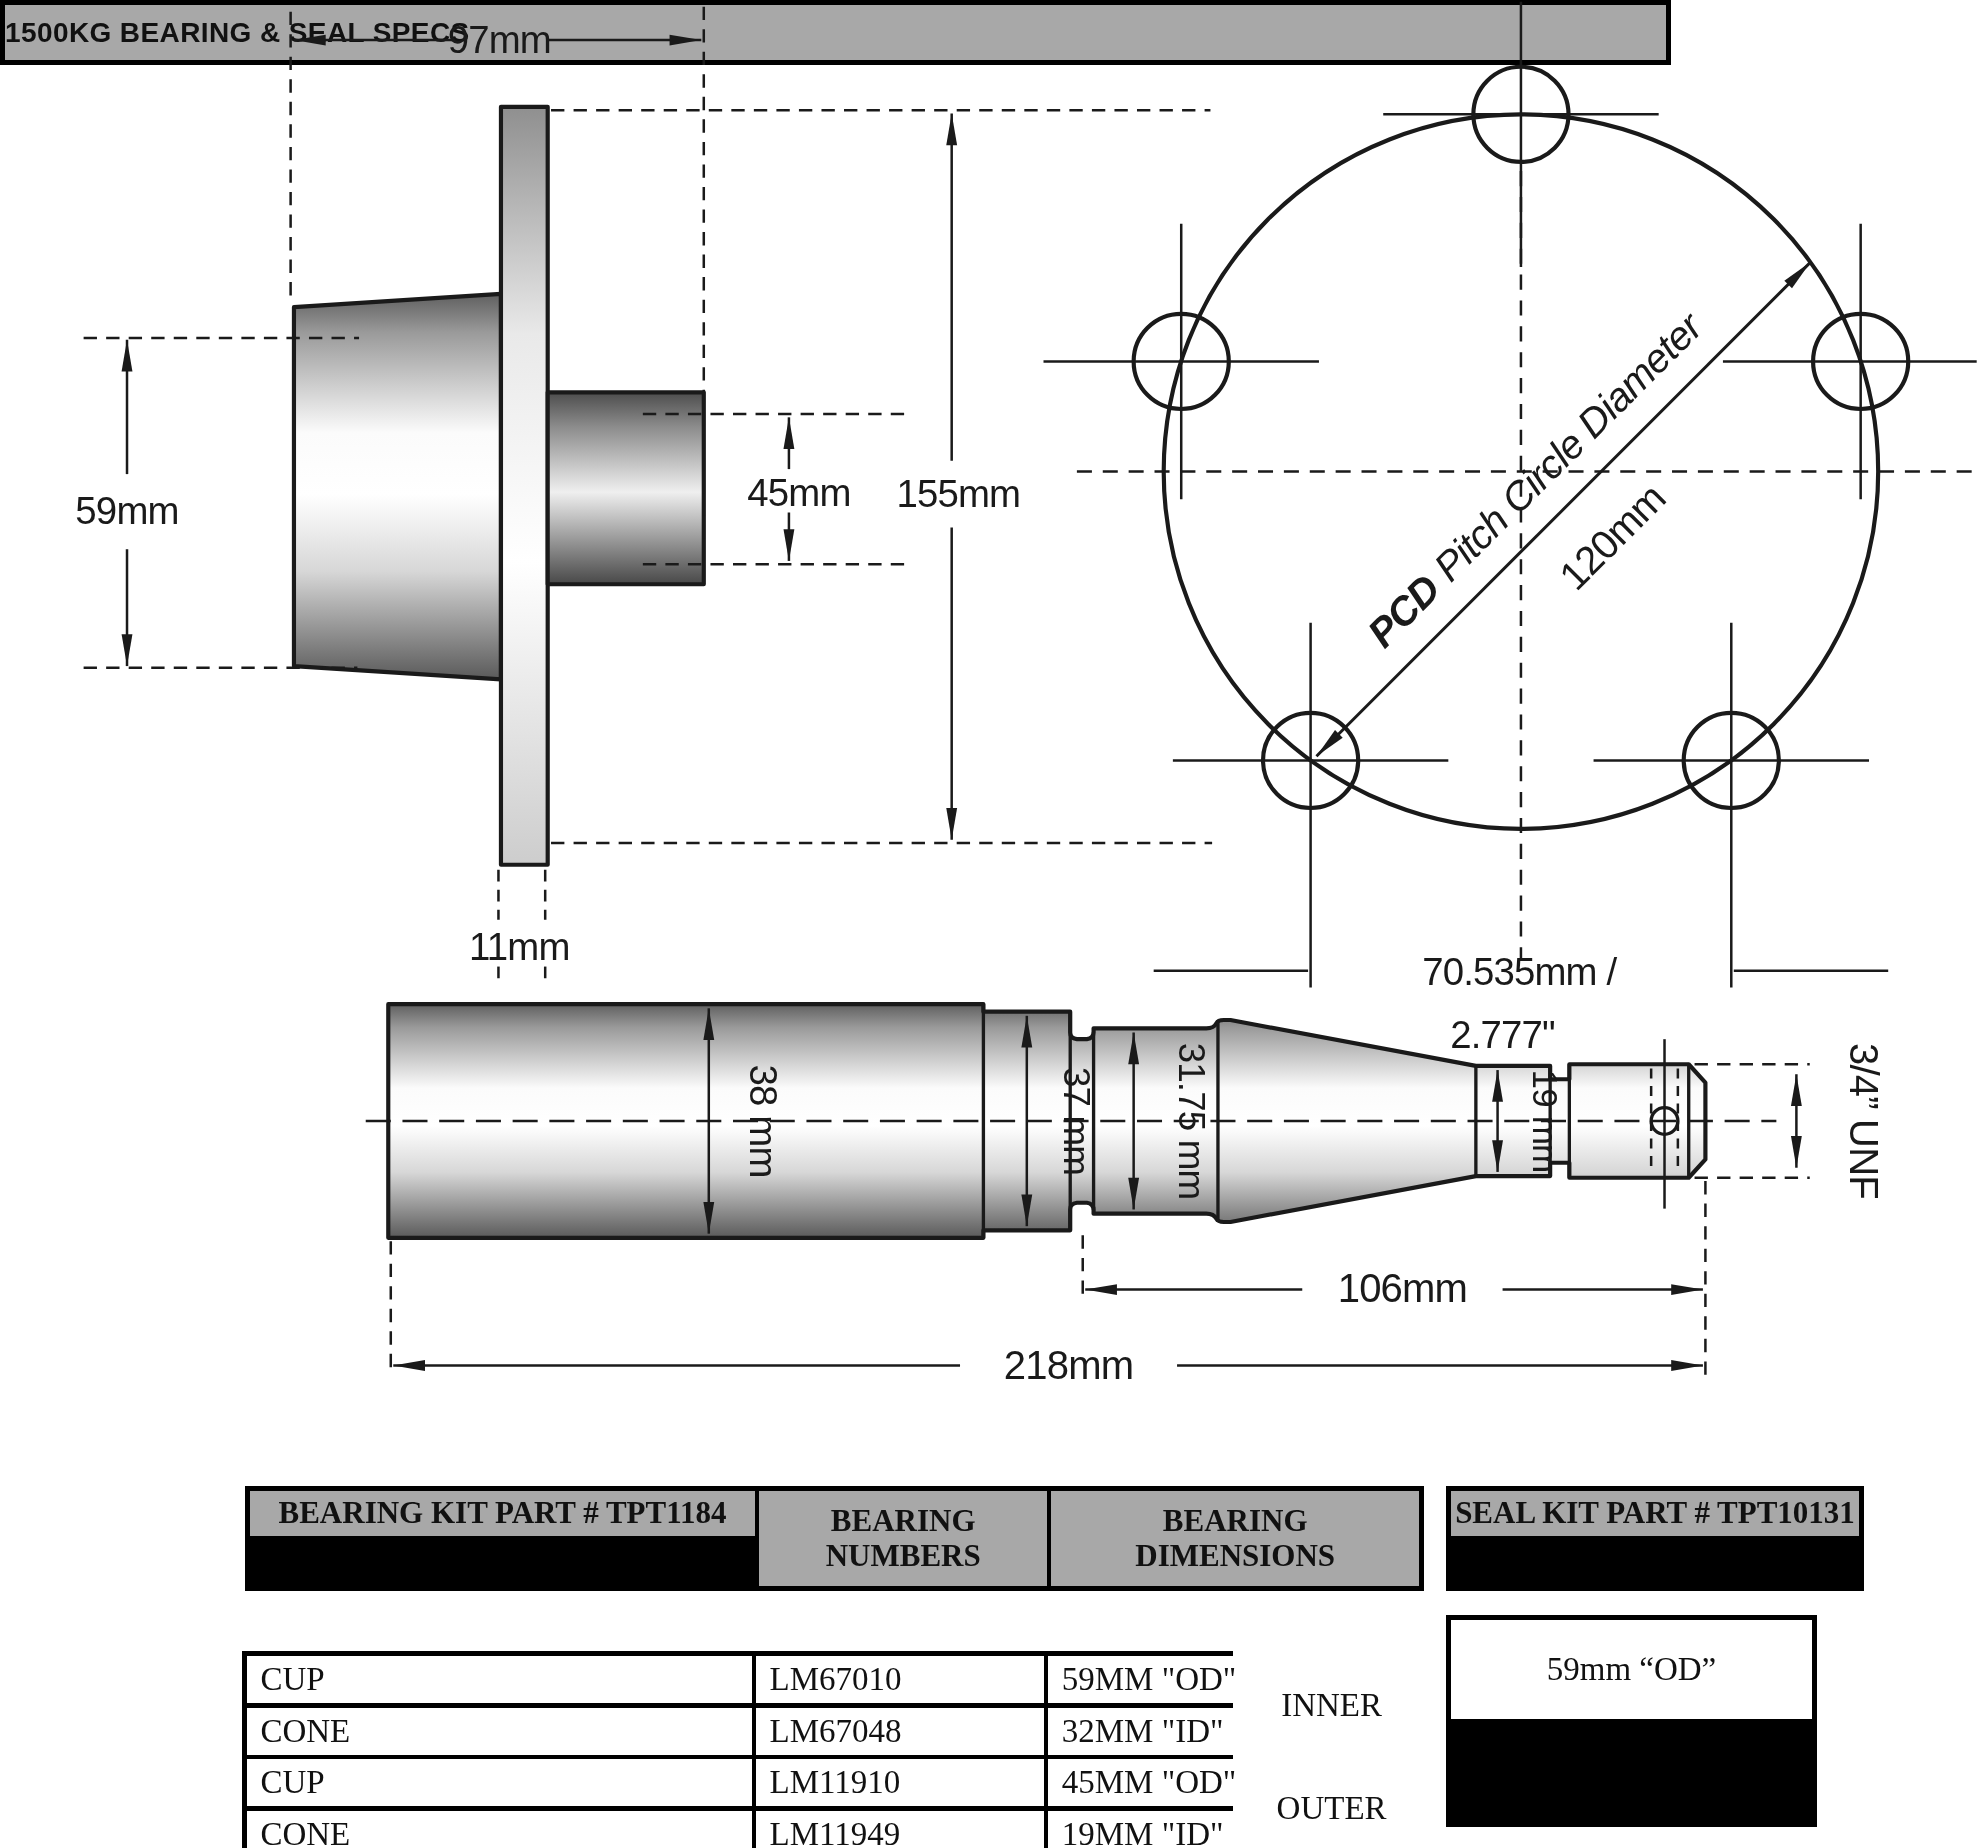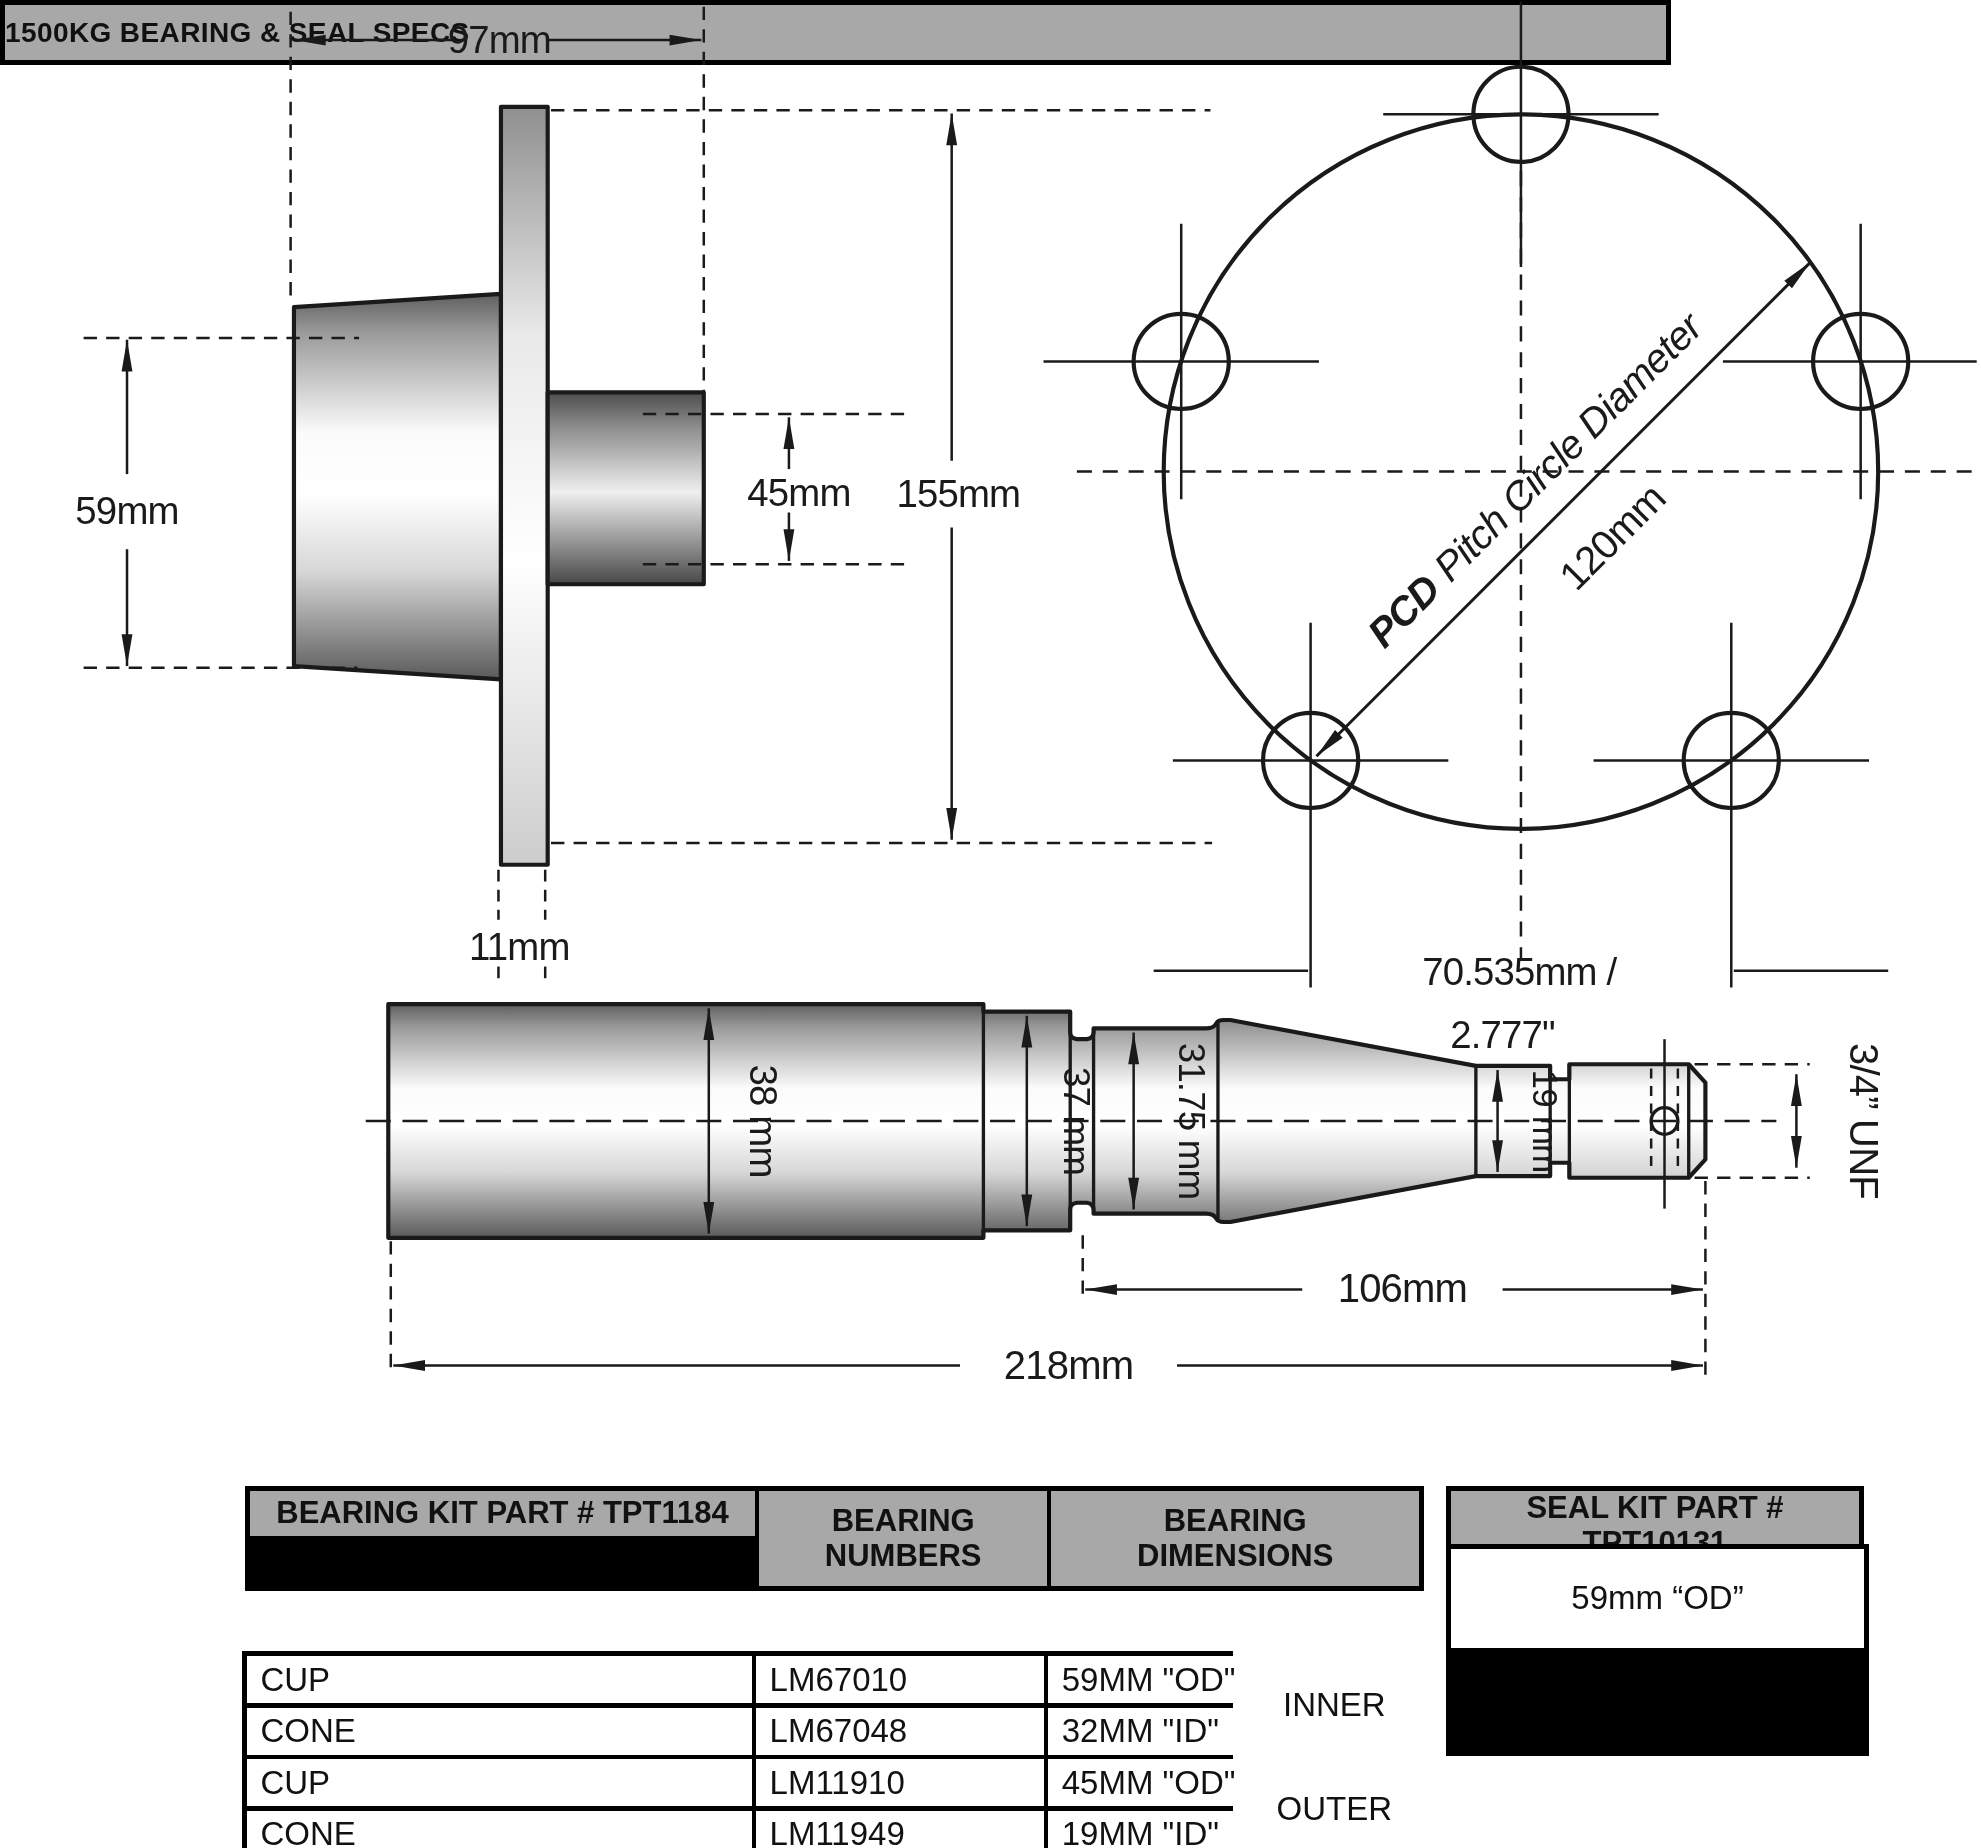--- a/index.html
+++ b/index.html
@@ -4,28 +4,28 @@
 <style>
   html,body{margin:0;padding:0;background:#ffffff;}
   body{width:1981px;height:1848px;position:relative;overflow:hidden;
        font-family:"Liberation Sans",sans-serif;color:#111;}
   svg{position:absolute;left:0;top:0;}
   svg text{fill:#1a1a1a;font-family:"Liberation Sans",sans-serif;letter-spacing:-1px;}
   .tblbox{position:absolute;box-sizing:border-box;background:#000;}
   .title-bar{left:245px;top:1404px;width:1661px;height:55px;border:5.8px solid #000;
              background:#a8a8a8;display:flex;align-items:center;justify-content:flex-start;
              font-size:28px;font-weight:600;letter-spacing:0.4px;}
-  .grid{display:grid;padding:5px;gap:4.2px;}
+  .grid{display:grid;padding:5px;gap:4.2px;font-family:Liberation Serif, serif;}
   .hdr-left{left:245px;top:1486px;width:1179px;height:105px;
             grid-template-columns:505px 288px 1fr;grid-template-rows:1fr 1fr;}
   .hdr-seal{left:1446px;top:1486px;width:418px;height:105px;
             grid-template-columns:1fr;grid-template-rows:1fr 1fr;}
   .body-left{left:242px;top:1623px;width:991px;height:212px;
              grid-template-columns:505px 288px 224px 1fr;grid-template-rows:repeat(4,1fr);margin-top:28px;}
-  .body-seal{left:1446px;top:1544px;width:423px;height:212px;
+  .body-seal{left:1446px;top:1615px;width:371px;height:212px;
              grid-template-columns:1fr;grid-template-rows:1fr 1fr;}
   .cell{display:flex;align-items:center;}
   .hc{background:#a8a8a8;justify-content:center;text-align:center;
       font-size:31px;font-weight:600;letter-spacing:0;line-height:1.12;}
   .bc{background:#ffffff;font-size:33px;padding-left:13.4px;letter-spacing:0;}
   .ctr{justify-content:center;padding-left:0;text-align:center;}
   .narrow{display:inline-block;max-width:250px;}
   .span2r{grid-row:span 2;}
   .col4{grid-column:4;}
 </style>

